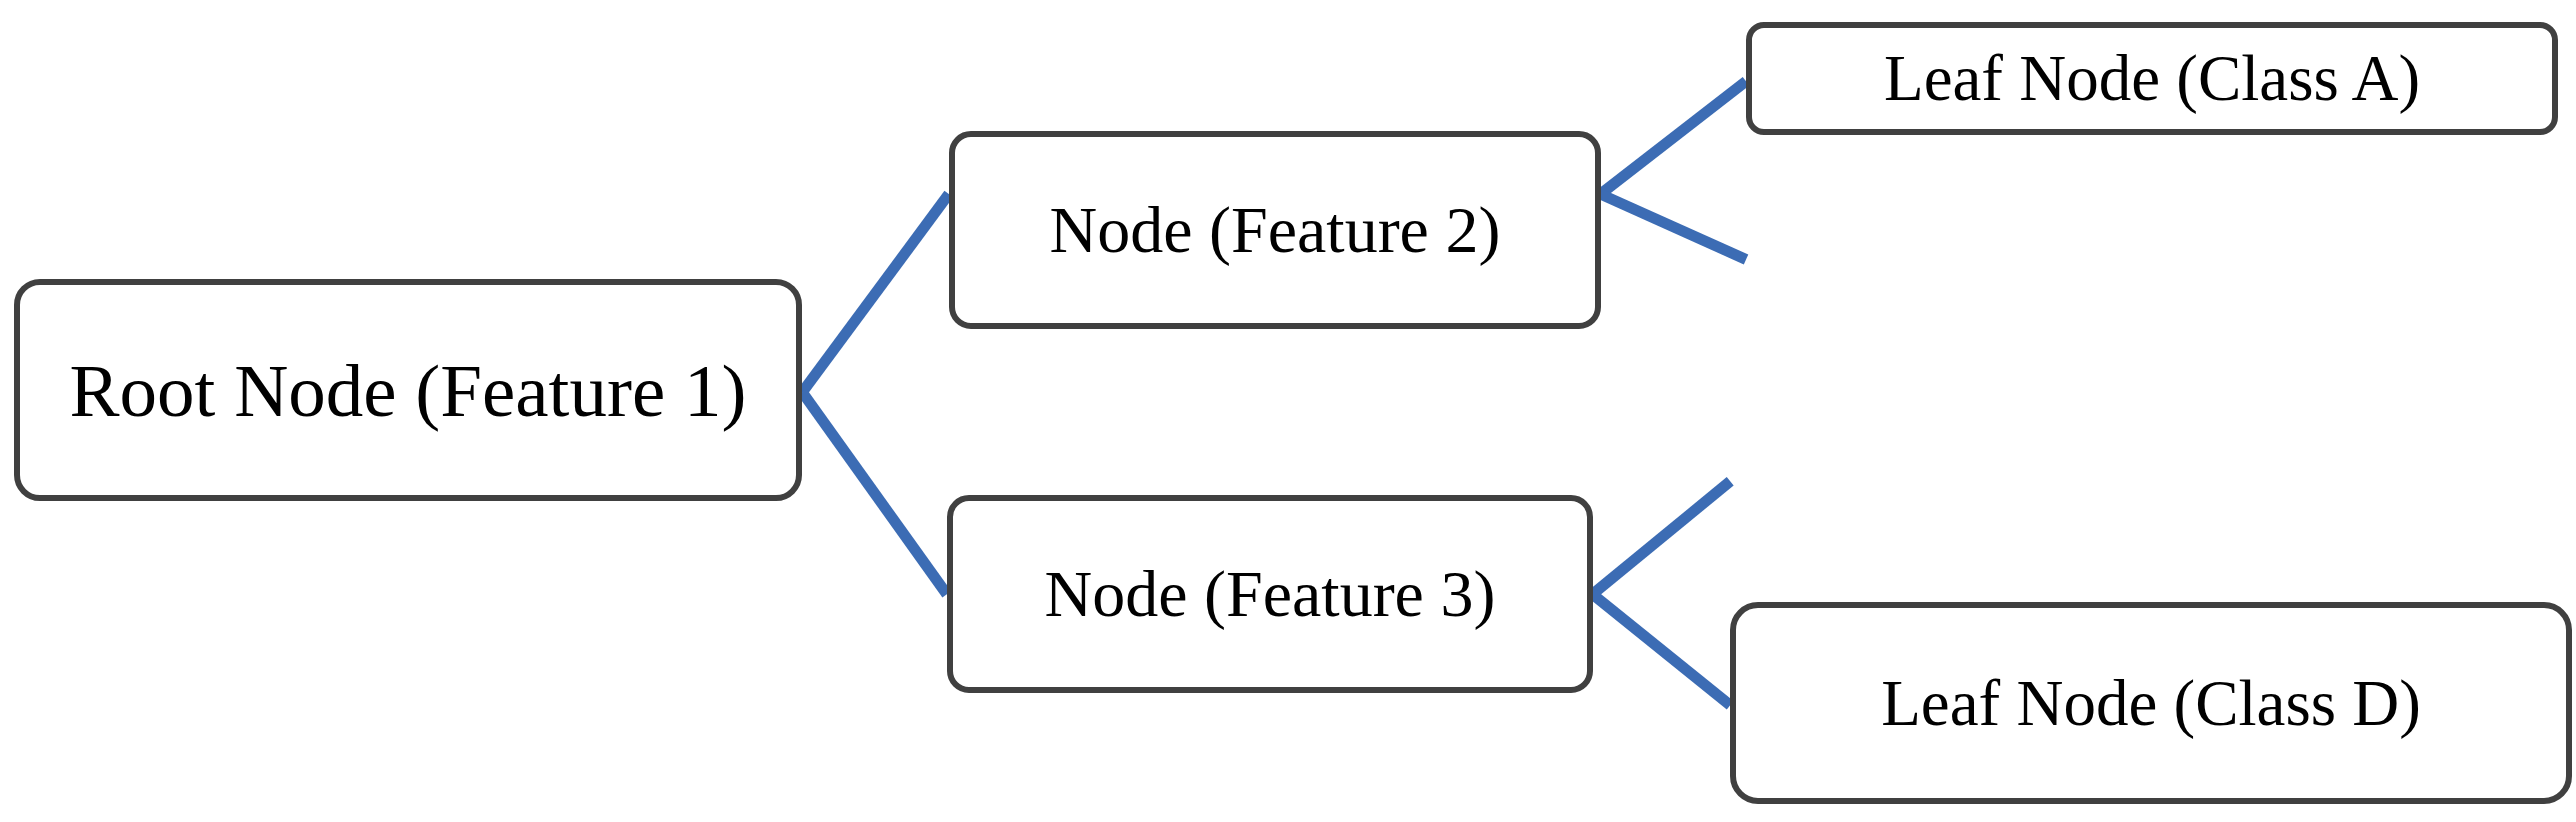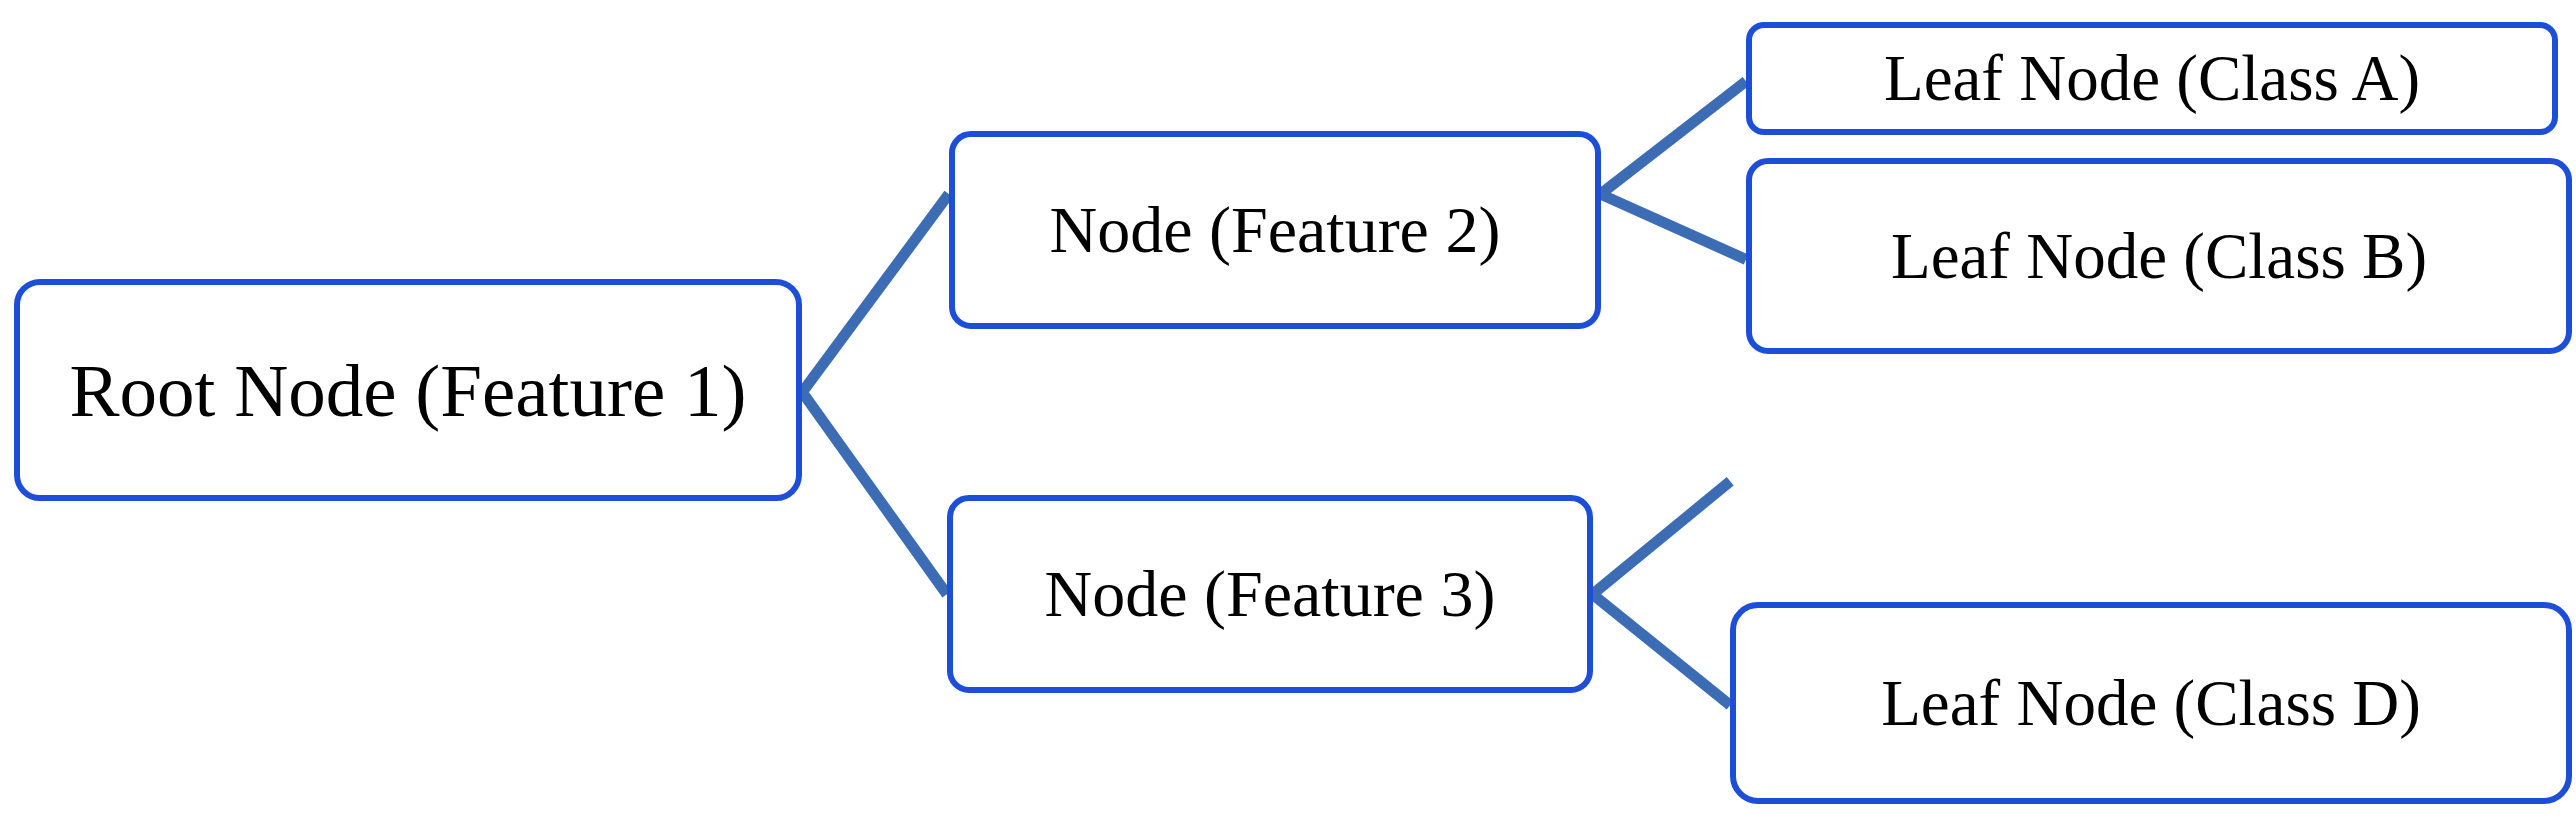--- a/index.html
+++ b/index.html
@@ -22,21 +22,21 @@
     left: 0;
     top: 0;
     width: 2576px;
     height: 822px;
     pointer-events: none;
   }
   .node {
     position: absolute;
     box-sizing: border-box;
     background: #ffffff;
-    border: 6px solid #1d4ed8;
+    border: 6px solid #404040;
     border-radius: 22px;
     display: flex;
     align-items: center;
     justify-content: center;
     color: #000000;
     white-space: nowrap;
     z-index: 2;
   }
   .node-label {
     display: block;
@@ -126,23 +126,20 @@
   </div>
 
   <div class="node" id="node-feature-3">
     <span class="node-label">Node (Feature 3)</span>
   </div>
 
   <div class="node" id="leaf-class-a">
     <span class="node-label">Leaf Node (Class A)</span>
   </div>
 
-  <div class="node" id="leaf-class-b">
-    <span class="node-label">Leaf Node (Class B)</span>
-  </div>
 
 
   <div class="node" id="leaf-class-d">
     <span class="node-label">Leaf Node (Class D)</span>
   </div>
 
 </div>
 
 
 </body></html>

